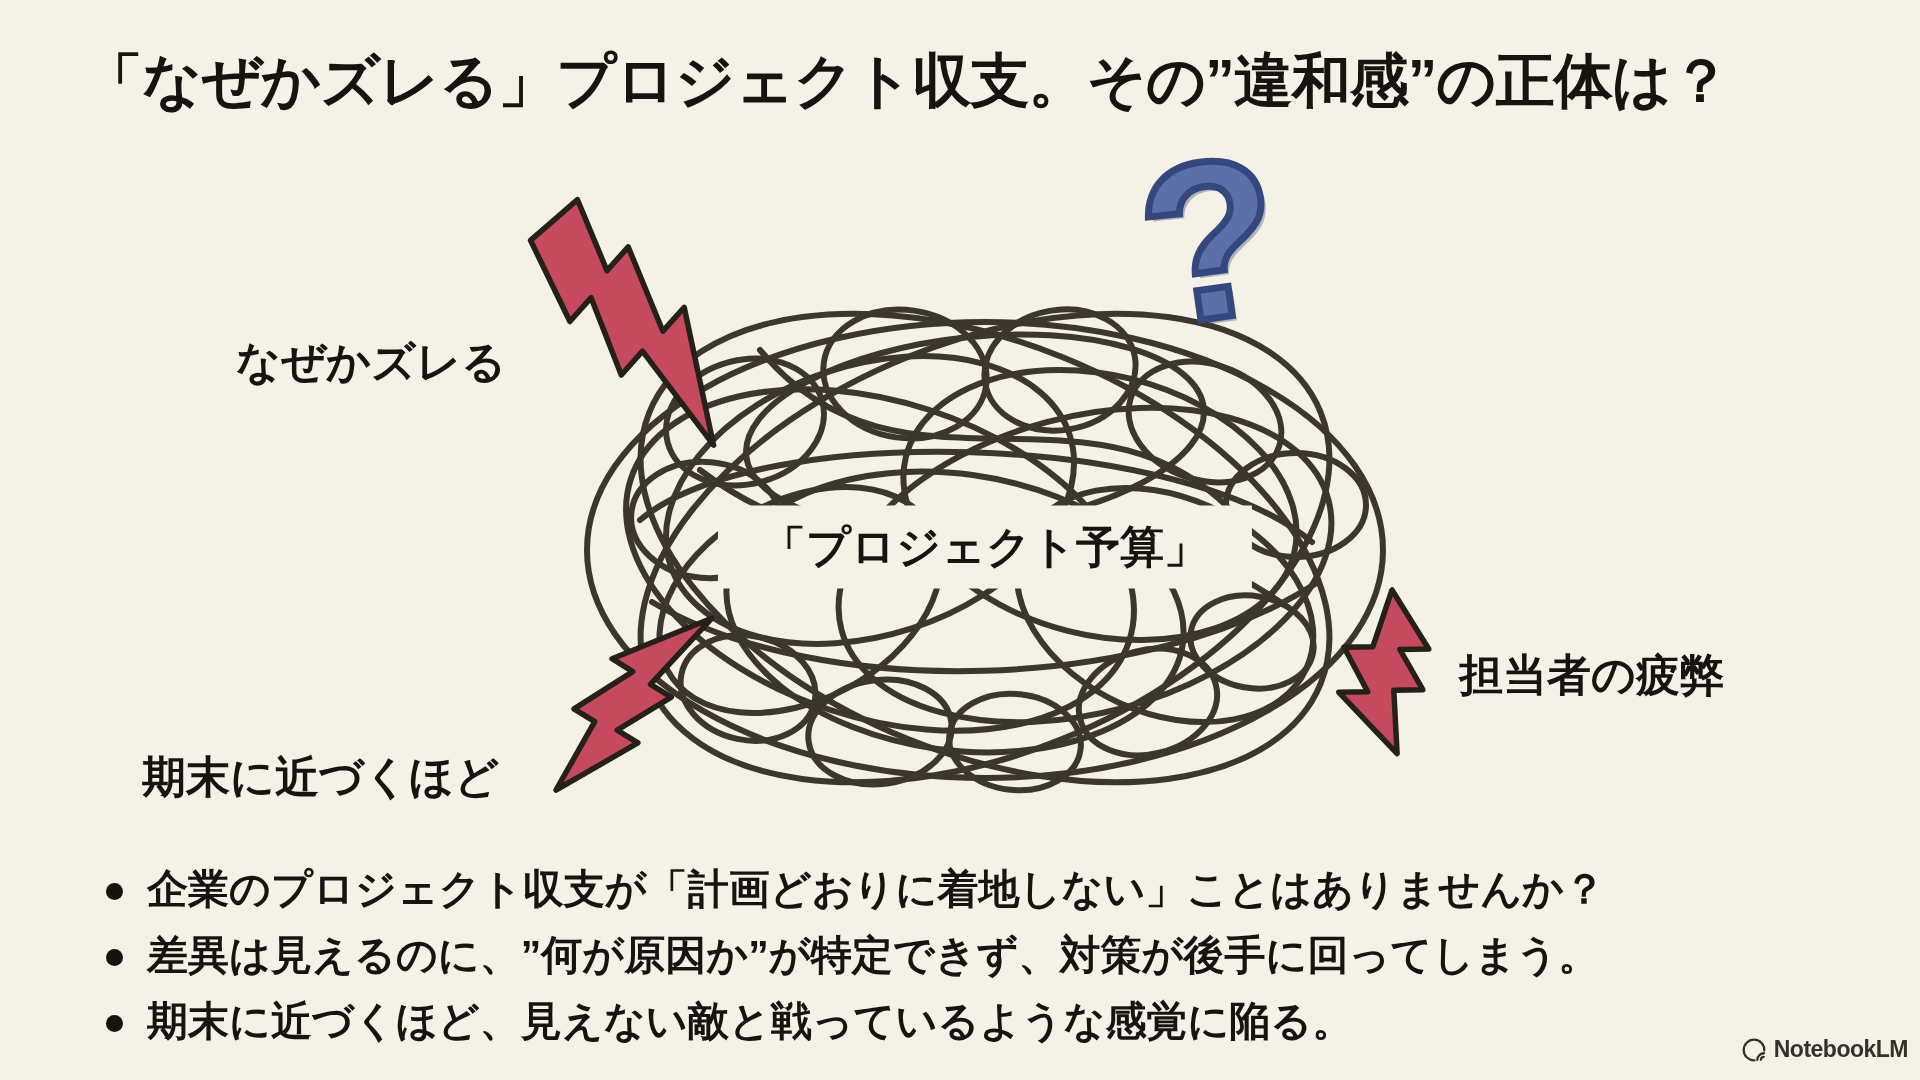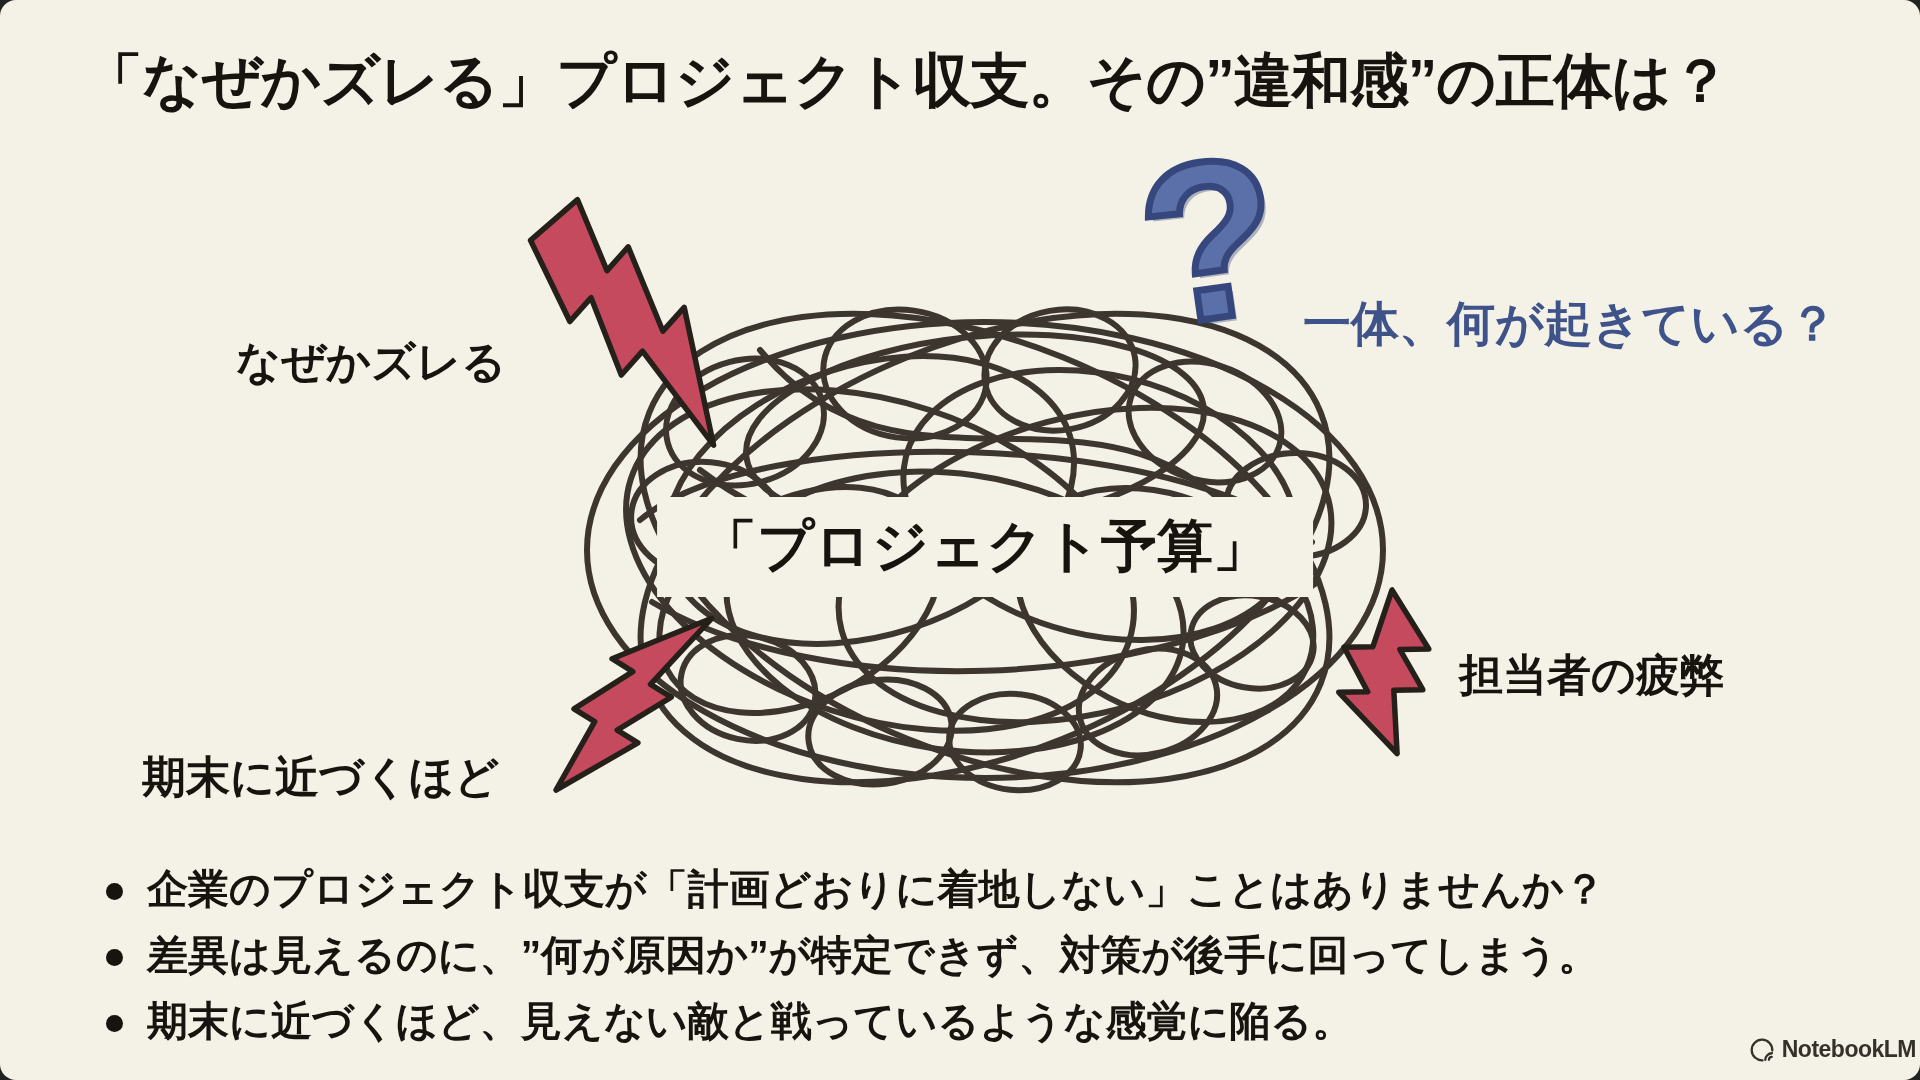--- a/index.html
+++ b/index.html
@@ -14,21 +14,20 @@
     --watermark:#35302a;
   }
   html,body{margin:0;padding:0;background:#222;}
   .slide{
     position:relative;
     width:1920px;height:1080px;
     background:var(--background);
     overflow:hidden;
     font-family:"Liberation Sans","DejaVu Sans",sans-serif;
     color:var(--ink);
-    border-radius:16px;
   }
   .abs{position:absolute;}
   .slide-title{
     left:84px;top:42px;
     font-size:59px;font-weight:900;letter-spacing:-1px;
     white-space:nowrap;color:var(--ink);
   }
   .illustration{left:0;top:0;width:1920px;height:1080px;}
   .qmark{
     left:1142px;top:128px;
@@ -47,34 +46,34 @@
     font-size:44px;font-weight:800;white-space:nowrap;color:var(--ink);
   }
   .label-top-left{left:236px;top:333px;}
   .label-bottom-left{left:142px;top:748px;}
   .label-right{left:1459px;top:646px;text-align:center;}
   .center-label{
     left:985px;top:547px;
     transform:translate(-50%,-50%);
     background:var(--background);
     padding:12px 44px;
-    font-size:56px;font-weight:900;white-space:nowrap;
+    font-size:44px;font-weight:900;white-space:nowrap;
     color:var(--ink);
   }
   .bullets{left:106px;top:862px;display:flex;flex-direction:column;gap:11px;}
   .bullet-row{display:flex;align-items:center;gap:24px;}
   .bullet-dot{
     width:17px;height:17px;border-radius:50%;
     background:var(--ink);flex:0 0 auto;margin-top:4px;
   }
   .bullet-text{
     font-size:41px;font-weight:700;white-space:nowrap;color:var(--ink);
   }
   .watermark{
-    right:4px;top:1036px;
+    right:12px;top:1036px;
     display:flex;align-items:center;gap:7px;
     color:var(--watermark);
   }
   .watermark-text{font-size:23px;font-weight:700;letter-spacing:-0.5px;}
   .watermark-icon{width:26px;height:26px;}
 </style>
 </head>
 <body>
 
 <div class="slide">
@@ -112,21 +111,20 @@
       <polygon points="530.5,240.3 577.5,199.7 607,270.7 628.2,246.9 662.9,331.2 684.2,307.4 713.6,445.2 642.5,351.2 621.3,375 591.1,297.7 569.9,321.5"></polygon>
       <polygon points="556,790 594.7,721.7 574,708.9 632.8,671.6 612.1,658.7 711.7,618.3 650.5,684.3 671.3,697.1 617.2,730.1 637.9,742.9"></polygon>
       <polygon points="1392,590 1372.9,646.7 1344,647.2 1367.7,691.8 1338.8,692.3 1397.1,753.6 1393.8,690.2 1422.8,689.7 1399.9,649.5 1428.8,649"></polygon>
     </g>
   </svg>
 
   <div class="abs slide-title">「なぜかズレる」プロジェクト収支。その”違和感”の正体は？</div>
 
   <div class="abs qmark">?</div>
 
-  <div class="abs question-text">一体、何が起きている？</div>
 
   <div class="abs cause-label label-top-left">なぜかズレる</div>
   <div class="abs cause-label label-bottom-left">期末に近づくほど</div>
   <div class="abs cause-label label-right">担当者の疲弊</div>
 
   <div class="abs center-label">「プロジェクト予算」</div>
 
   <div class="abs bullets">
     <div class="bullet-row">
       <span class="bullet-dot"></span>

